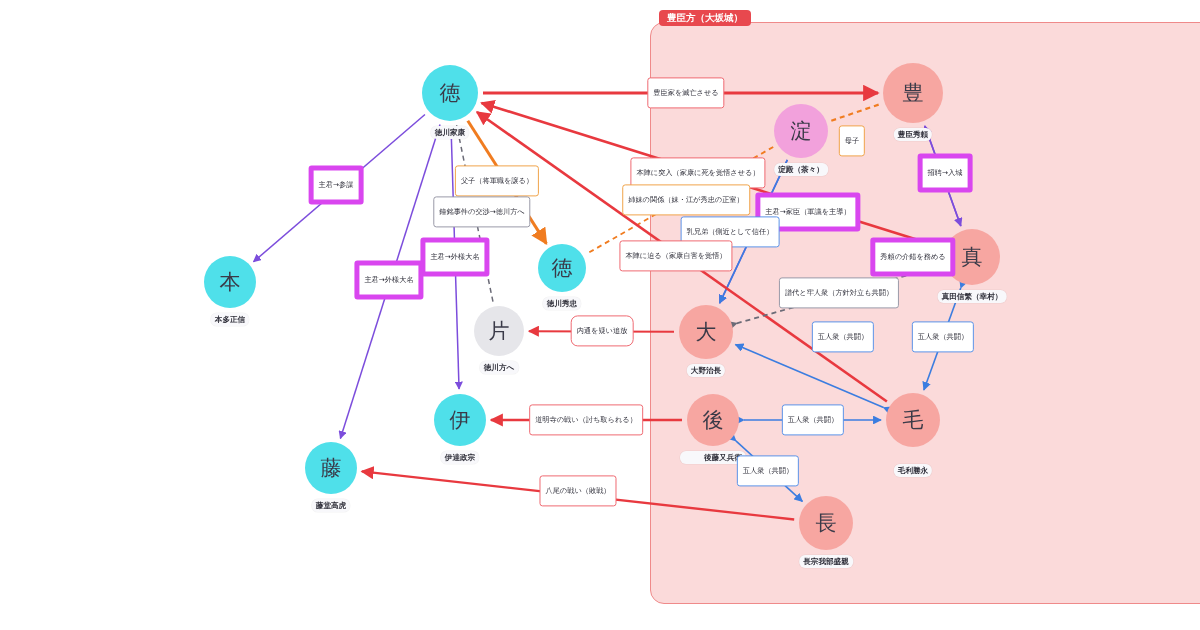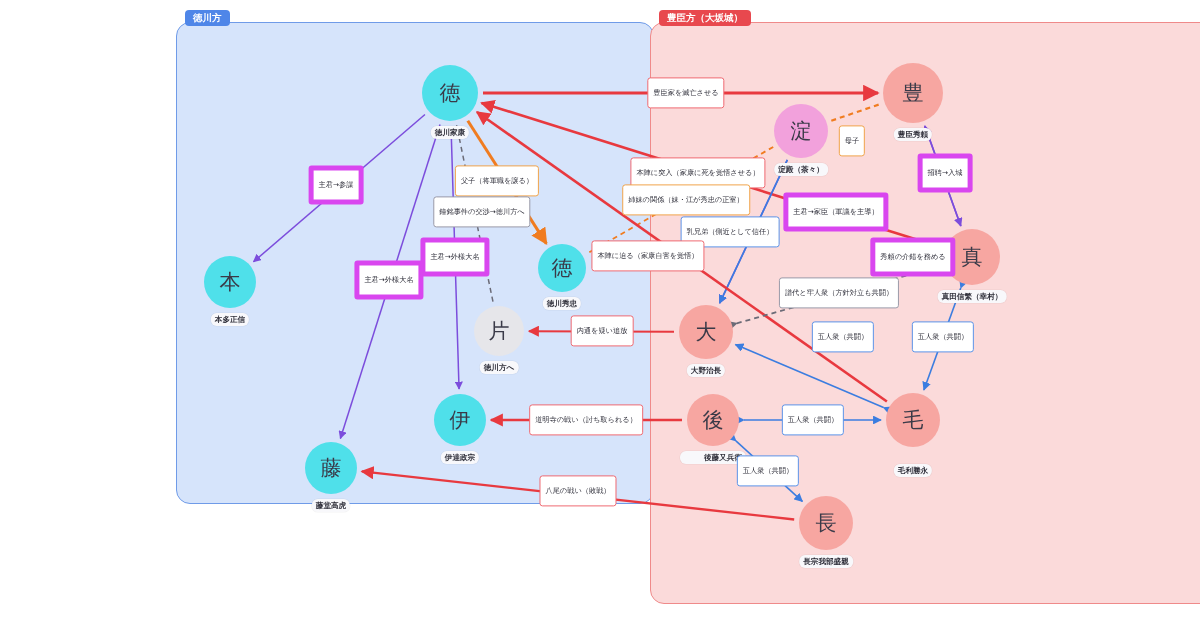--- a/index.html
+++ b/index.html
@@ -42,23 +42,20 @@
   .el-blue{border:1px solid #5b93e8;}
   .el-red{border:1px solid #ef6a72;}
   .el-orange{border:1px solid #f0a44a;}
   .el-gray{border:1px solid #9a9aa8;}
 </style>
 </head>
 <body>
 
 <div id="stage">
 
-  <div class="panel" id="panel-tokugawa">
-    <div class="panel-tab" id="tab-tokugawa">徳川方</div>
-  </div>
 
   <div class="panel" id="panel-toyotomi">
     <div class="panel-tab" id="tab-toyotomi">豊臣方（大坂城）</div>
   </div>
 
   <svg id="edges" viewBox="0 0 1200 630" xmlns="http://www.w3.org/2000/svg">
     <defs id="arrow-defs">
         <marker id="ar0" viewBox="0 0 10 10" refX="9" refY="5" markerWidth="5.5" markerHeight="5.5" orient="auto-start-reverse">
           <path d="M 0 0 L 10 5 L 0 10 z" fill="#e8393f"></path>
         </marker>
@@ -170,30 +167,30 @@
       </div>
       <div class="node-name" style="left: 826px; top: 555px;">長宗我部盛親</div>
     </div>
   <div id="label-layer">
       <div class="elabel el-red" style="left: 686px; top: 93px;">豊臣家を滅亡させる</div>
       <div class="elabel el-purple" style="left: 336px; top: 185px;">主君→参謀</div>
       <div class="elabel el-orange" style="left: 497px; top: 181px;">父子（将軍職を譲る）</div>
       <div class="elabel el-gray" style="left: 482px; top: 212px;">鐘銘事件の交渉→徳川方へ</div>
       <div class="elabel el-purple" style="left: 455px; top: 257px;">主君→外様大名</div>
       <div class="elabel el-purple" style="left: 389px; top: 280px;">主君→外様大名</div>
-      <div class="elabel el-red" style="left: 602px; top: 331px;">内通を疑い追放</div>
+      <div class="elabel el-red" style="left: 602px; top: 331px; border-radius: 7px;">内通を疑い追放</div>
       <div class="elabel el-red" style="left: 586px; top: 420px;">道明寺の戦い（討ち取られる）</div>
       <div class="elabel el-red" style="left: 578px; top: 491px;">八尾の戦い（敗戦）</div>
       <div class="elabel el-orange" style="left: 852px; top: 141px;">母子</div>
       <div class="elabel el-purple" style="left: 945px; top: 173px;">招聘→入城</div>
       <div class="elabel el-red" style="left: 698px; top: 173px;">本陣に突入（家康に死を覚悟させる）</div>
       <div class="elabel el-orange" style="left: 686px; top: 200px;">姉妹の関係（妹・江が秀忠の正室）</div>
-      <div class="elabel el-purple" style="left: 836px; top: 212px; text-align: center;">主君→家臣（軍議を主導）</div>
+      <div class="elabel el-purple" style="left: 808px; top: 212px; text-align: center;">主君→家臣（軍議を主導）</div>
       <div class="elabel el-blue" style="left: 730px; top: 232px;">乳兄弟（側近として信任）</div>
-      <div class="elabel el-red" style="left: 648px; top: 256px;">本陣に迫る（家康自害を覚悟）</div>
+      <div class="elabel el-red" style="left: 676px; top: 256px;">本陣に迫る（家康自害を覚悟）</div>
       <div class="elabel el-gray" style="left: 839px; top: 293px;">譜代と牢人衆（方針対立も共闘）</div>
       <div class="elabel el-purple" style="left: 913px; top: 257px;">秀頼の介錯を務める</div>
       <div class="elabel el-blue" style="left: 843px; top: 337px;">五人衆（共闘）</div>
       <div class="elabel el-blue" style="left: 943px; top: 337px;">五人衆（共闘）</div>
       <div class="elabel el-blue" style="left: 813px; top: 420px;">五人衆（共闘）</div>
       <div class="elabel el-blue" style="left: 768px; top: 471px;">五人衆（共闘）</div>
     </div>
 
 </div>
 

